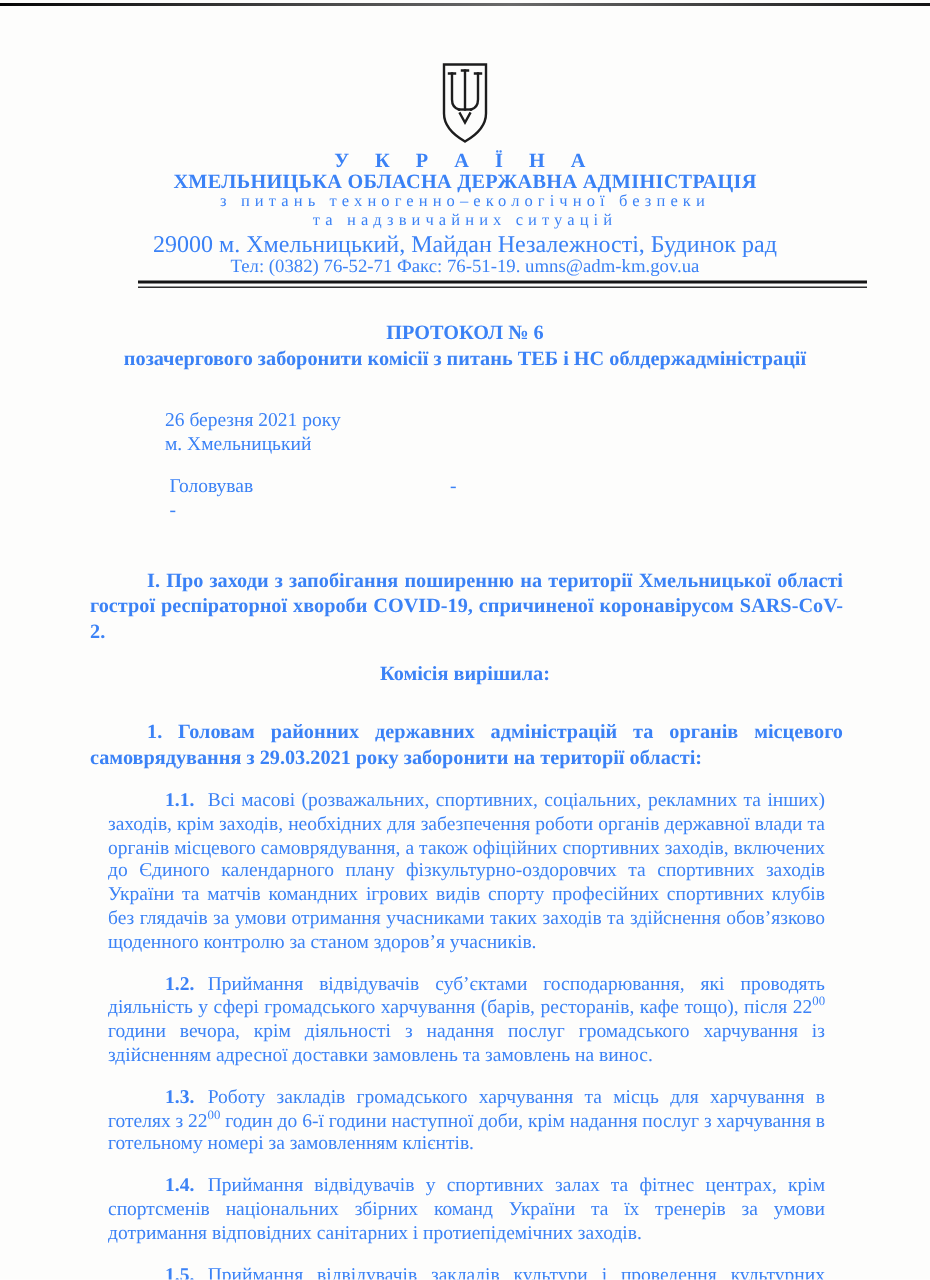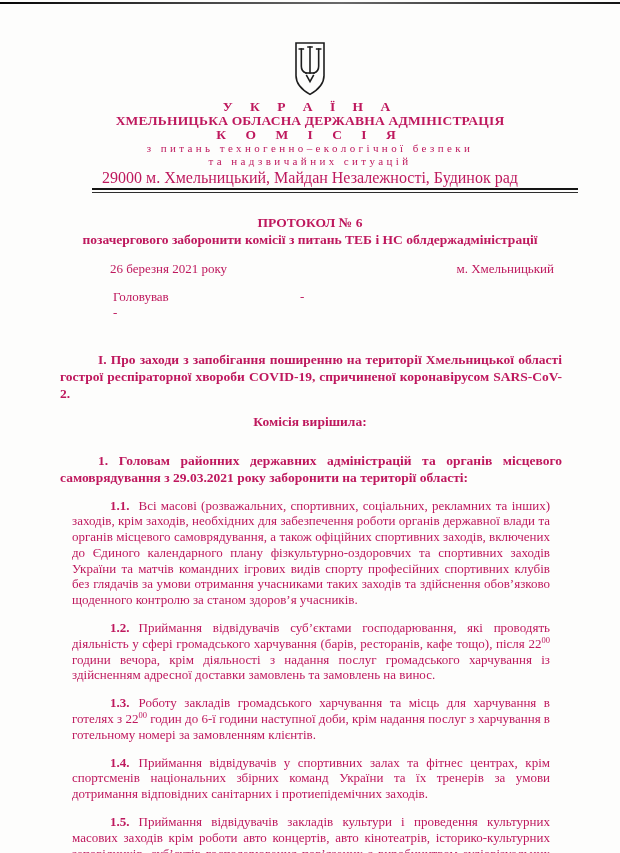--- a/index.html
+++ b/index.html
@@ -3,21 +3,21 @@
 <meta charset="utf-8">
 <style>
   html,body{margin:0;padding:0;}
   body{
     width:620px;height:853px;
     background:#ffffff;
     font-family:"Liberation Serif","DejaVu Serif",serif;
   }
   .page{
     position:relative;width:620px;height:853px;overflow:hidden;
-    background:#fdfdfc;color:#be185d;
+    background:#fdfdfc;color:#3b82f6;
   }
   .scan-edge-top{
     position:absolute;top:2px;left:0;right:0;height:2px;
     background:linear-gradient(90deg,#050505,#4a4a4a 35%,#6a6a6a 55%,#141414);
   }
   .emblem{width:40px;height:58px;margin:40px auto 2px;display:block;}
   .center{text-align:center;}
   .country{font-weight:bold;font-size:13.5px;line-height:14px;letter-spacing:7px;}
   .org{font-weight:bold;font-size:13.5px;line-height:14px;letter-spacing:0.2px;}
   .komisia{font-weight:bold;font-size:13.5px;line-height:14px;letter-spacing:8px;}
@@ -25,21 +25,21 @@
   .addr{font-size:16px;line-height:13.5px;margin-top:3px;}
   .contacts{font-size:12.5px;line-height:13.5px;}
   .rule{
     margin:3px 42px 0 92px;height:2px;
     border-top:2.5px solid #151515;border-bottom:1.5px solid #2e2e2e;
   }
   .title{font-weight:bold;font-size:13.5px;line-height:15px;margin-top:22px;}
   .subtitle{font-weight:bold;font-size:13.5px;line-height:15px;margin-top:2px;}
   .meta-date{
     display:flex;justify-content:space-between;
-    margin:14px 66px 0 110px;font-size:13px;line-height:16px;
+    margin:26px 66px 0 110px;font-size:13px;line-height:16px;flex-direction:column;
   }
   .meta-rows{margin:12px 58px 0 113px;font-size:13px;line-height:16px;}
   .meta-row{display:grid;grid-template-columns:187px 38px 1fr;}
   .meta-row .val-pad{padding-left:28px;}
   .sec-heading{
     margin:30px 58px 0 60px;font-weight:bold;font-size:13.5px;
     line-height:17px;text-align:justify;text-indent:38px;
   }
   .decision{font-weight:bold;font-size:13.5px;margin-top:12px;}
   .point-heading{
@@ -64,24 +64,24 @@
       <path d="M43 12 V38 q0 8 -7 10"></path>
       <path d="M30 9 V48"></path>
       <path d="M24 48 h12"></path>
       <path d="M25 52 l5 9 5 -9"></path>
       <path d="M14 12 h6 M40 12 h6 M27 9 h6"></path>
     </g>
   </svg>
 
   <div class="center country">У К Р А Ї Н А</div>
   <div class="center org">ХМЕЛЬНИЦЬКА ОБЛАСНА ДЕРЖАВНА АДМІНІСТРАЦІЯ</div>
-  <div class="center komisia">К О М І С І Я</div>
   <div class="center sub">з питань техногенно–екологічної безпеки</div>
   <div class="center sub">та надзвичайних ситуацій</div>
   <div class="center addr">29000 м. Хмельницький, Майдан Незалежності, Будинок рад</div>
+  <div class="center contacts">Тел: (0382) 76-52-71 Факс: 76-51-19. umns@adm-km.gov.ua</div>
 
   <div class="rule"></div>
 
   <div class="center title">ПРОТОКОЛ № 6</div>
   <div class="center subtitle">позачергового заборонити комісії з питань ТЕБ і НС облдержадміністрації</div>
 
   <div class="meta-date">
     <span>26 березня 2021 року</span>
     <span>м. Хмельницький</span>
   </div>

